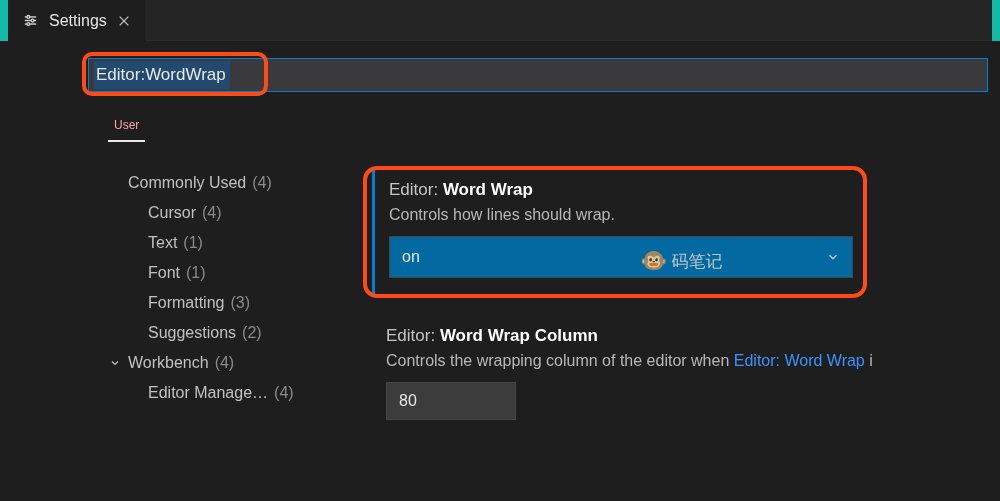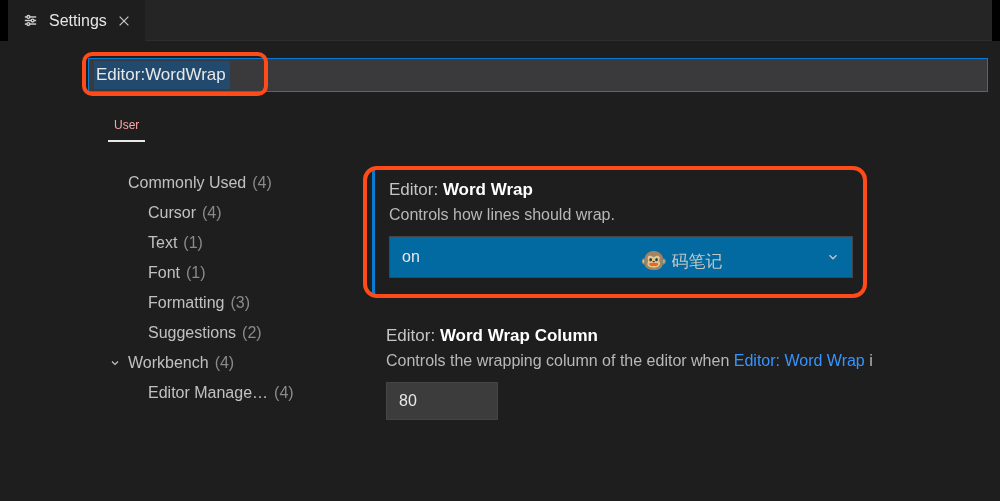--- a/index.html
+++ b/index.html
@@ -8,21 +8,21 @@
     height: 501px;
     background: #1e1e1e;
     font-family: -apple-system, BlinkMacSystemFont, "Segoe UI", sans-serif;
     color: #ccc;
     overflow: hidden;
     font-size: 16px;
   }
   
   .titlebar {
     height: 42px;
-    background: #000000;
+    background: #14b8a6;
     display: flex;
     align-items: center;
     padding: 0 8px;
     border-bottom: 1px solid #1e1e1e;
   }
   .tab {
     height: 100%;
     display: flex;
     align-items: center;
     gap: 10px;
@@ -162,21 +162,21 @@
     justify-content:space-between;
     padding:8px 12px;
     color:#e8e8e8;
     font-size:16px;
     cursor:pointer;
   }
   .numinput {
     background:#3c3c3c;
     border:1px solid #454545;
     height:38px;
-    width:112px;
+    width:130px;
     color:#e8e8e8;
     font-size:16px;
     padding:0 12px;
     outline:none;
   }
   .select svg { display:block; }
   .watermark {
     position:absolute;
     left:640px; top:248px;
     display:flex;

